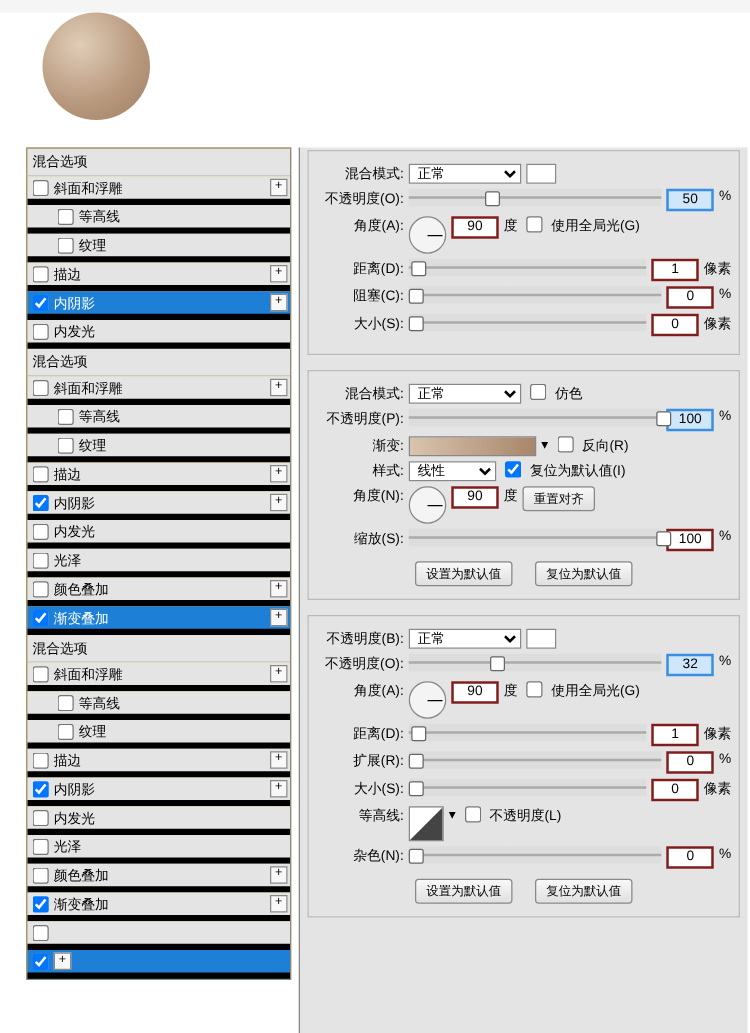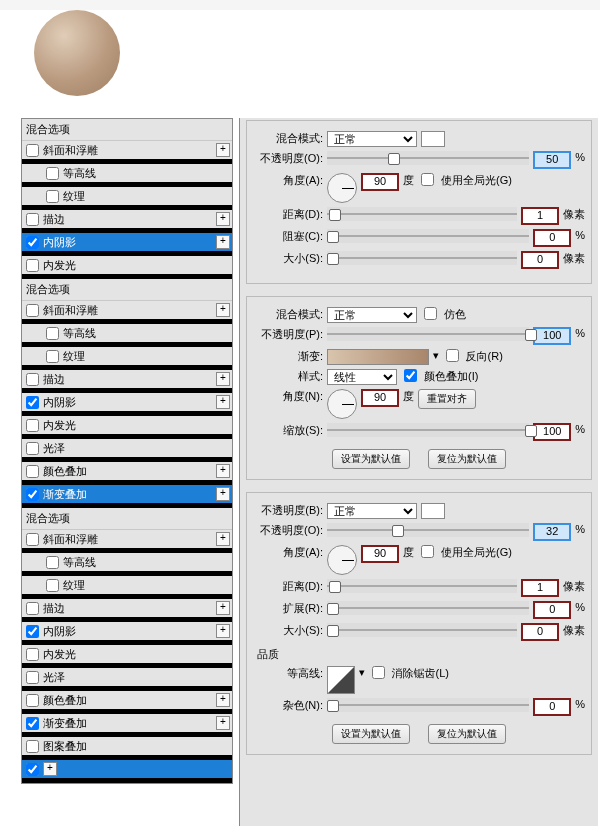--- a/index.html
+++ b/index.html
@@ -155,21 +155,20 @@
         <span class="lbl">颜色叠加</span>
         <span class="plus">+</span>
       </div>
 <div class="row">
         <input type="checkbox" class="cb" checked="" style="">
         <span class="lbl">渐变叠加</span>
         <span class="plus">+</span>
       </div>
 <div class="row">
         <input type="checkbox" class="cb" style="">
-        <span class="lbl">图案叠加</span>
       </div>
 <div class="row sel">
         <input type="checkbox" class="cb" checked="" style="">
         <span class="plus">+</span>
       </div>
 </div>
 
 <div class="right-panel">
 
 <div class="rp-section" style="margin-top:2px">
@@ -239,21 +238,21 @@
           <span class="fl">渐变:</span>
 <div class="grad-bar"></div>
           <span>▾</span>
 <input type="checkbox" class="sm-cb" style="">
           <span>反向(R)</span>
         </div>
 <div class="fld">
           <span class="fl">样式:</span>
 <select class="sel-box" style="width:70px"><option>线性</option></select>
 <input type="checkbox" class="sm-cb" checked="" style="">
-          <span>颜色叠加(I)</span>
+          <span>复位为默认值(I)</span>
         </div>
 <div class="fld">
           <span class="fl">角度(N):</span>
 <span class="angle-ctl"></span>
 <span class="num">90</span>
           <span class="unit">度</span>
 <button class="btn">重置对齐</button>
         </div>
 <div class="fld">
           <span class="fl">缩放(S):</span>
@@ -308,27 +307,26 @@
           <span class="unit">%</span>
         </div>
 <div class="fld">
           <span class="fl">大小(S):</span>
 <div class="slider">
             <div class="slider-thumb" style="left:0"></div>
           </div>
 <span class="num">0</span>
           <span class="unit">像素</span>
         </div>
-<div style="margin:6px 0 2px 4px">品质</div>
 <div class="fld">
           <span class="fl">等高线:</span>
 <span class="contour-sw"></span>
           <span>▾</span>
 <input type="checkbox" class="sm-cb" style="">
-          <span>消除锯齿(L)</span>
+          <span>不透明度(L)</span>
         </div>
 <div class="fld">
           <span class="fl">杂色(N):</span>
 <div class="slider">
             <div class="slider-thumb" style="left:0"></div>
           </div>
 <span class="num">0</span>
           <span class="unit">%</span>
         </div>
 <div class="btn-row">

